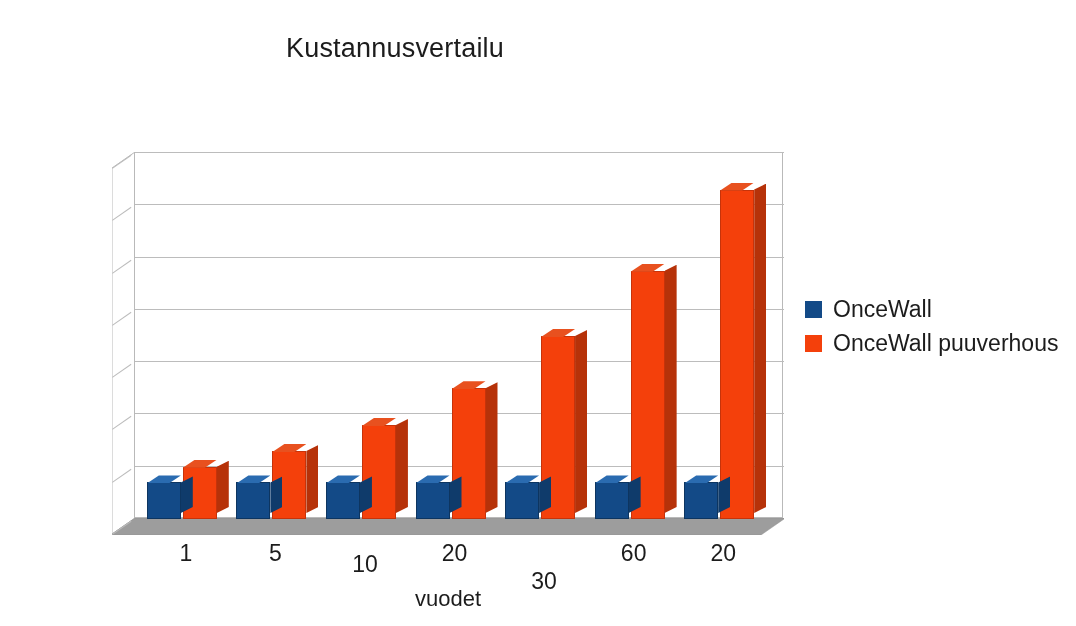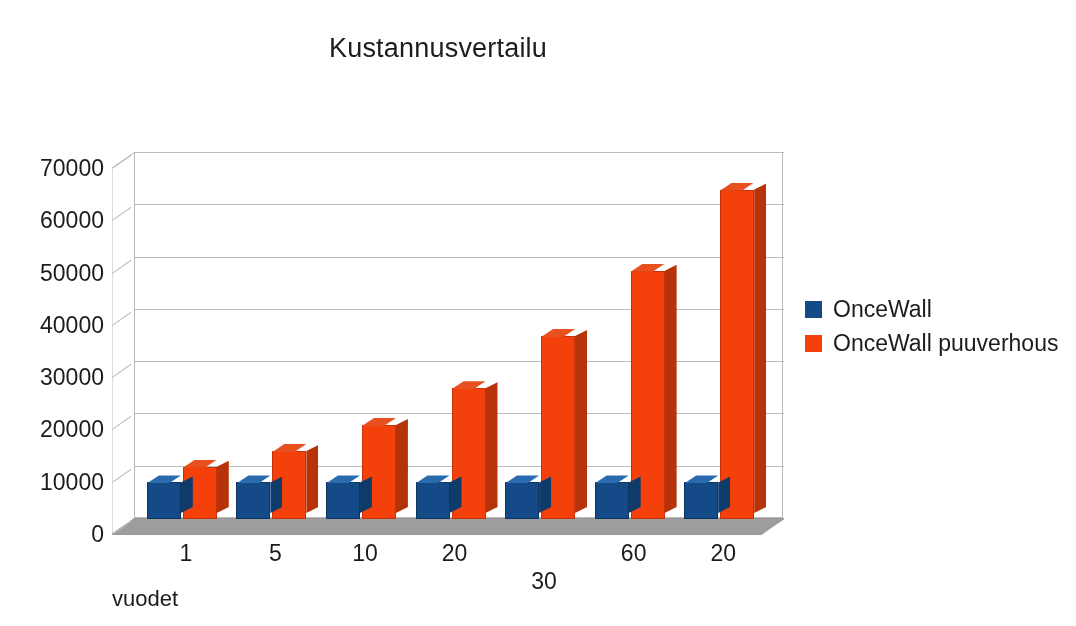--- a/index.html
+++ b/index.html
@@ -26,21 +26,20 @@
   
   .chart-title {
     position: absolute;
     left: 0; top: 33px;
     width: 790px;
     text-align: center;
     font-size: 27px;
     font-weight: 400;
     letter-spacing: 0.2px;
     color: #1c1c1c;
-    padding-left: 43px;
   }
   .chart-subtitle {
     position: absolute;
     left: 0; top: 103px;
     width: 790px;
     text-align: center;
     font-size: 23px;
     font-weight: 400;
     color: #1c1c1c;
   }
@@ -169,20 +168,21 @@
     text-align: center;
     font-size: 23px;
     color: #1c1c1c;
     transform: translateX(-50%);
   }
   .x-axis-title {
     position: absolute;
     left: 112px;
     top: 586px;
     width: 672px;
+    text-align: center;
     font-size: 22px;
     color: #1c1c1c;
   }
 
   
   .legend {
     position: absolute;
     left: 805px;
     top: 292px;
     width: 270px;
@@ -204,30 +204,20 @@
     white-space: nowrap;
   }
 </style>
 </head>
 <body>
 
 <div id="chart-root">
 
   <div class="chart-title">Kustannusvertailu</div>
 
-  <div class="y-labels">
-      <div class="y-label" style="top: 168px;">70000</div>
-      <div class="y-label" style="top: 220.286px;">60000</div>
-      <div class="y-label" style="top: 272.571px;">50000</div>
-      <div class="y-label" style="top: 324.857px;">40000</div>
-      <div class="y-label" style="top: 377.143px;">30000</div>
-      <div class="y-label" style="top: 429.429px;">20000</div>
-      <div class="y-label" style="top: 481.714px;">10000</div>
-      <div class="y-label" style="top: 534px;">0</div>
-    </div>
 
   <div class="plot-wrap">
     <svg class="side-wall" width="23" height="382">
       <polygon points="0,16 23,0 23,366 0,382" fill="#ffffff" stroke="#b9b9b9" stroke-width="1"></polygon>
     </svg>
     <svg class="floor" width="672" height="17">
       <polygon points="0,16 23,0 672,0 672,1 649,17 0,17" fill="#9d9d9d" stroke="#8e8e8e" stroke-width="0.5"></polygon>
     </svg>
     <div class="back-wall"></div>
     <div id="gridlines">
@@ -318,21 +308,21 @@
       <div class="bar orange" style="left: 608.214px; width: 34px; height: 329.4px; z-index: 88;">
         <span class="side"></span>
         <span class="face"></span>
         <span class="top"></span>
       </div>
     </div>
 
   <div class="x-labels" id="x-labels">
       <div class="x-label" style="left: 73.7857px;">1</div>
       <div class="x-label" style="left: 163.357px;">5</div>
-      <div class="x-label" style="left: 252.929px;">10</div>
+      <div class="x-label" style="left: 252.929px; margin-top: 11px;">10</div>
       <div class="x-label" style="left: 342.5px;">20</div>
       <div class="x-label" style="left: 432.071px; margin-top: 28px;">30</div>
       <div class="x-label" style="left: 521.643px;">60</div>
       <div class="x-label" style="left: 611.214px;">20</div>
     </div>
   <div class="x-axis-title">vuodet</div>
 
   <div class="legend">
     <div class="legend-row">
       <span class="legend-swatch" style="background:#134a87"></span>

